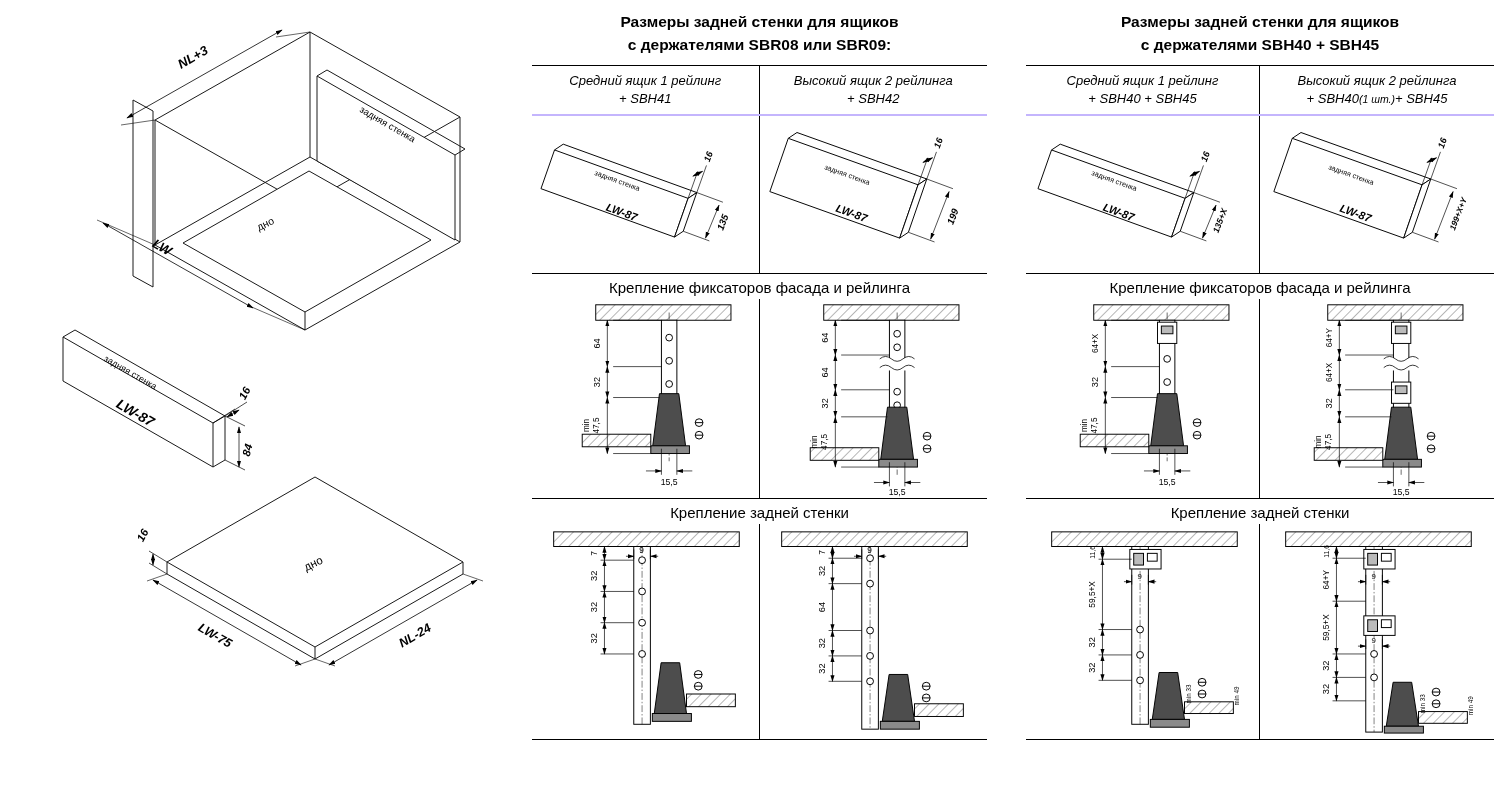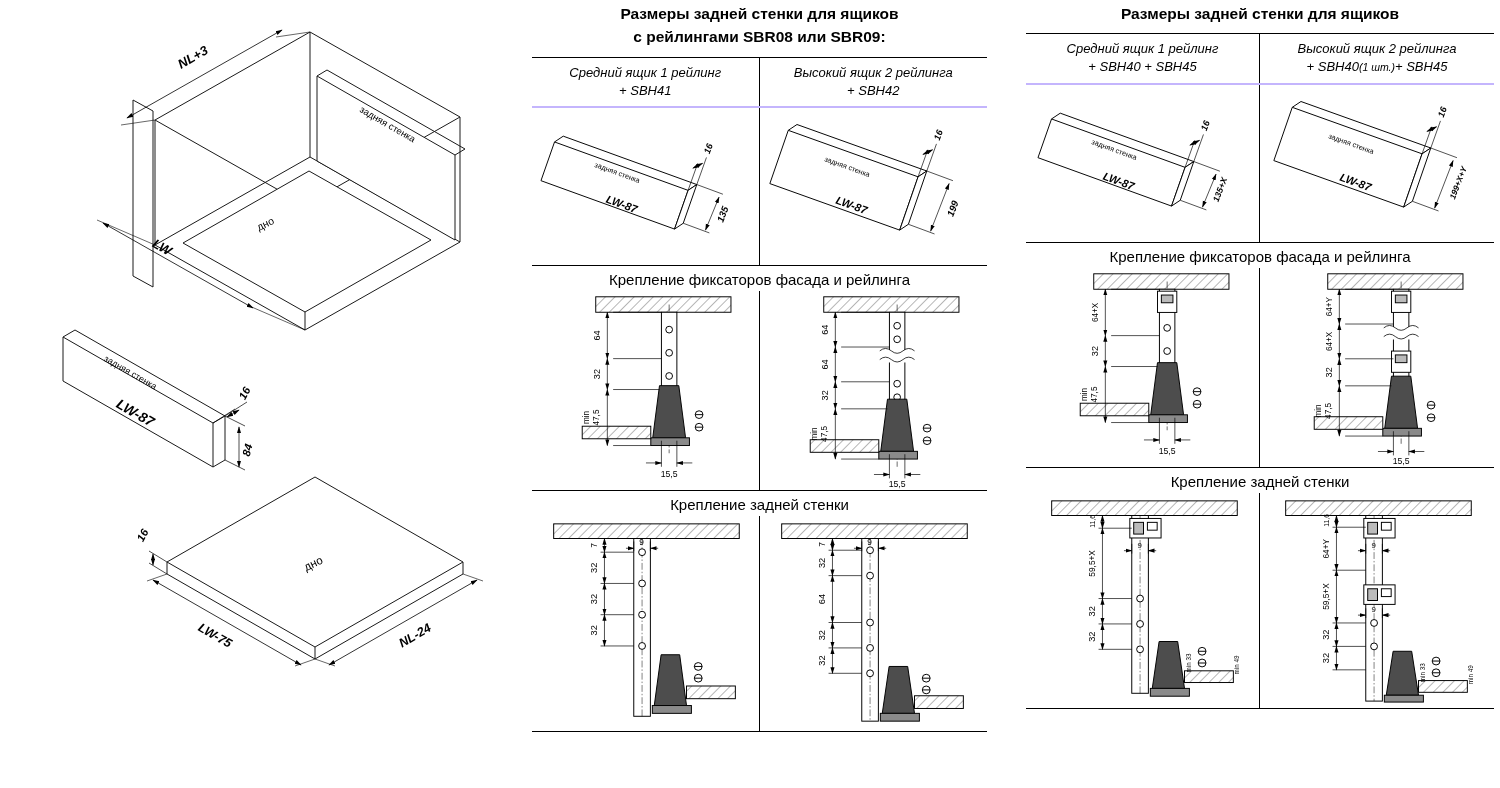--- a/index.html
+++ b/index.html
@@ -1,19 +1,19 @@
 <!DOCTYPE html>
 <html><head>
 <meta charset="utf-8">
 <style>
   *{margin:0;padding:0;box-sizing:border-box}
   html,body{width:1500px;height:788px;background:#fff;color:#000;
     font-family:"Liberation Sans",sans-serif;position:relative;overflow:hidden}
   .abs{position:absolute}
-  .sec{position:absolute;top:2px}
+  .sec{position:absolute;top:10px}
   .sec-title{text-align:center;font-weight:bold;font-size:15.5px;line-height:1.5}
   .tbl{margin-top:8px;border-top:1px solid #000}
   .row{display:flex}
   .row>.cell{width:50%;display:flex;align-items:center;justify-content:center;
     flex-direction:column;text-align:center}
   .row>.cell:first-child{border-right:1px solid #000}
   .hdr{border-bottom:2px solid #c4b5fd}
   .hdr .cell{font-style:italic;font-size:13px;line-height:1.4;padding:6px 2px}
   .rowline{border-bottom:1px solid #000}
   .panels-row{height:158px}
@@ -121,21 +121,21 @@
     <line x1="324" y1="650" x2="472" y2="565" marker-start="url(#ar)" marker-end="url(#ar)"></line>
     <line x1="310" y1="644" x2="330" y2="651" stroke-width="0.6"></line>
     <line x1="458" y1="559" x2="478" y2="566" stroke-width="0.6"></line>
   </g>
   <text class="bold-it" transform="translate(412,624) rotate(-30)" text-anchor="middle" font-size="12.5">NL-24</text>
 </svg>
 
 <div class="sec" style="left:532px;width:455px">
   <div class="sec-title">
     <div>Размеры задней стенки для ящиков</div>
-    <div>с рейлингами SBR08 или SBR09:</div>
+    <div>с держателями SBR08 или SBR09:</div>
   </div>
   <div class="tbl">
 
     <div class="row hdr">
       <div class="cell">
         <div>Средний ящик 1 рейлинг</div>
         <div>+ SBH41</div>
       </div>
       <div class="cell">
         <div>Высокий ящик 2 рейлинга</div>
@@ -369,20 +369,21 @@
           </g>
         </svg>
       </div>
     </div>
   </div>
 </div>
 
 <div class="sec" style="left:1026px;width:468px">
   <div class="sec-title">
     <div>Размеры задней стенки для ящиков</div>
+    <div>с держателями SBH40 + SBH45</div>
   </div>
   <div class="tbl">
 
     <div class="row hdr">
       <div class="cell">
         <div>Средний ящик 1 рейлинг</div>
         <div>+ SBH40 + SBH45</div>
       </div>
       <div class="cell">
         <div>Высокий ящик 2 рейлинга</div>

